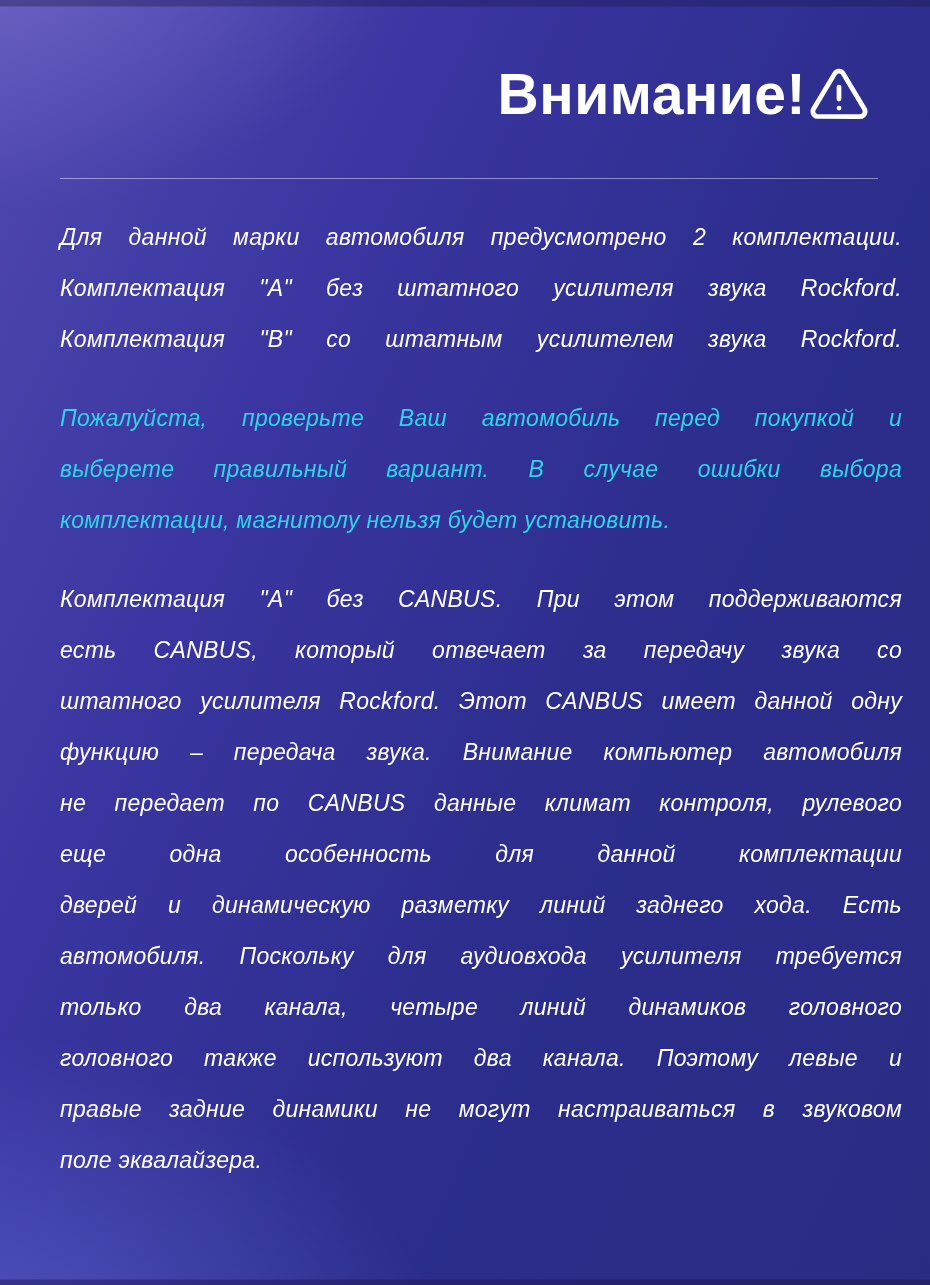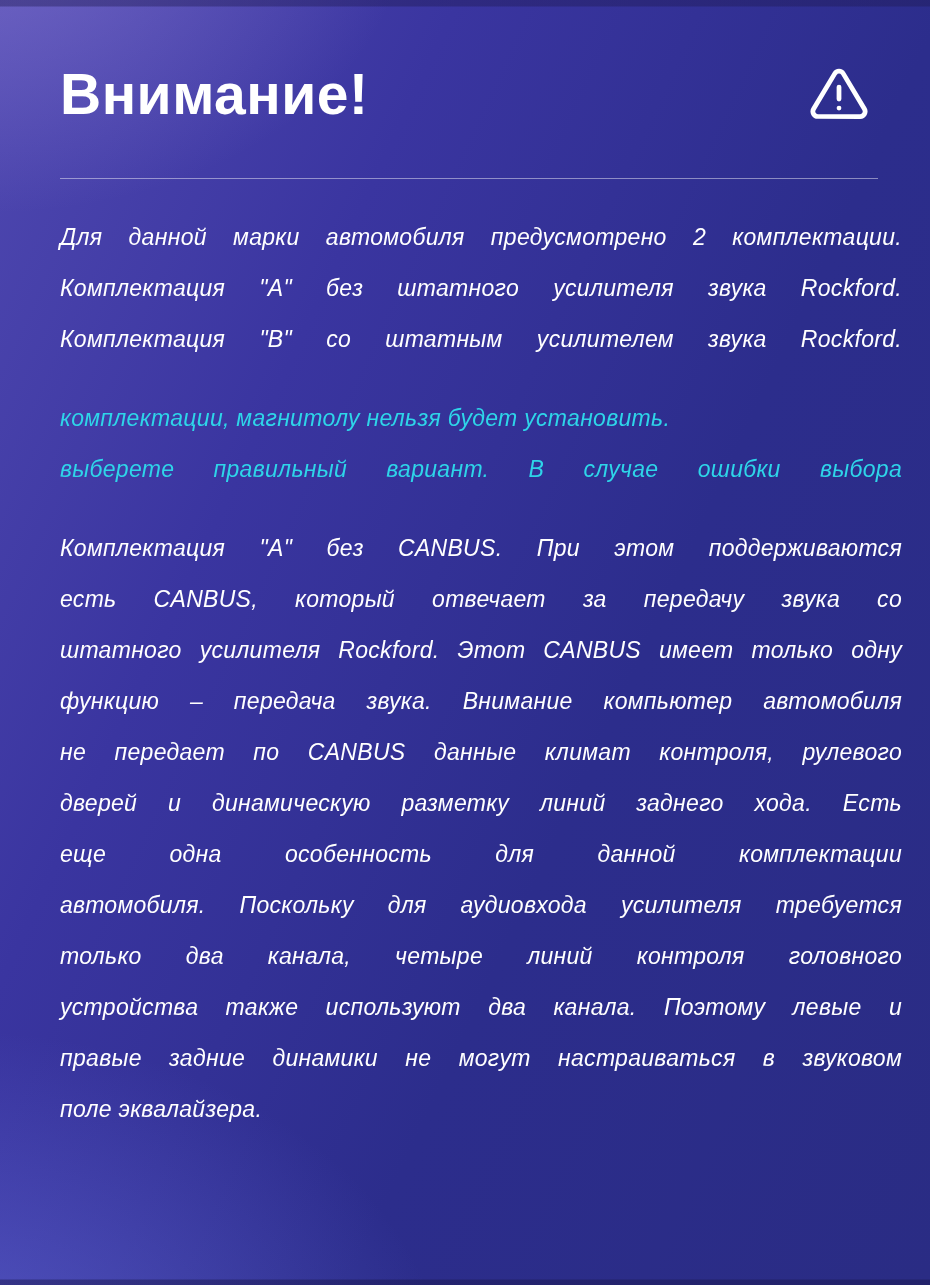--- a/index.html
+++ b/index.html
@@ -16,21 +16,21 @@
     box-sizing: border-box;
     background:
       linear-gradient(180deg, rgba(30,25,80,0.40) 0px, rgba(30,25,80,0.40) 6px, rgba(30,25,80,0) 7px),
       linear-gradient(0deg, rgba(25,22,75,0.45) 0px, rgba(25,22,75,0.45) 5px, rgba(25,22,75,0) 6px),
       radial-gradient(900px 650px at -5% 108%, rgba(108,115,228,0.55), rgba(108,115,228,0) 55%),
       radial-gradient(820px 560px at -2% -6%, rgba(142,128,215,0.55), rgba(142,128,215,0) 52%),
       linear-gradient(115deg, #4f48b0 0%, #3a35a0 30%, #2c2d8c 62%, #2a2c84 100%);
   }
   .header {
     display: flex;
-    justify-content: space-between;
+    justify-content: flex-end;
     align-items: center;
     padding: 64px 58px 0 60px;
   }
   .title {
     color: #ffffff;
     font-size: 57px;
     line-height: 60px;
     font-weight: 700;
     letter-spacing: 0.5px;
   }
@@ -76,33 +76,34 @@
 
   <div class="content">
 
     <div class="para">
       <div class="line">Для данной марки автомобиля предусмотрено 2 комплектации.</div>
       <div class="line">Комплектация "А" без штатного усилителя звука Rockford.</div>
       <div class="line">Комплектация "В" со штатным усилителем звука Rockford.</div>
     </div>
 
     <div class="para accent">
+      <div class="line">Пожалуйста, проверьте Ваш автомобиль перед покупкой и</div>
+      <div class="line">выберете правильный вариант. В случае ошибки выбора</div>
       <div class="line last-left">комплектации, магнитолу нельзя будет установить.</div>
-      <div class="line">выберете правильный вариант. В случае ошибки выбора</div>
     </div>
 
     <div class="para">
       <div class="line">Комплектация "А" без CANBUS. При этом поддерживаются</div>
       <div class="line">есть CANBUS, который отвечает за передачу звука со</div>
-      <div class="line">штатного усилителя Rockford. Этот CANBUS имеет только одну</div>
+      <div class="line">штатного усилителя Rockford. Этот CANBUS имеет данной одну</div>
       <div class="line">функцию – передача звука. Внимание компьютер автомобиля</div>
       <div class="line">не передает по CANBUS данные климат контроля, рулевого</div>
+      <div class="line">еще одна особенность для данной комплектации</div>
       <div class="line">дверей и динамическую разметку линий заднего хода. Есть</div>
-      <div class="line">еще одна особенность для данной комплектации</div>
       <div class="line">автомобиля. Поскольку для аудиовхода усилителя требуется</div>
-      <div class="line">только два канала, четыре линий контроля головного</div>
-      <div class="line">устройства также используют два канала. Поэтому левые и</div>
+      <div class="line">только два канала, четыре линий динамиков головного</div>
+      <div class="line">головного также используют два канала. Поэтому левые и</div>
       <div class="line">правые задние динамики не могут настраиваться в звуковом</div>
       <div class="line last-left">поле эквалайзера.</div>
     </div>
 
   </div>
 </div>
 
 </body></html>

